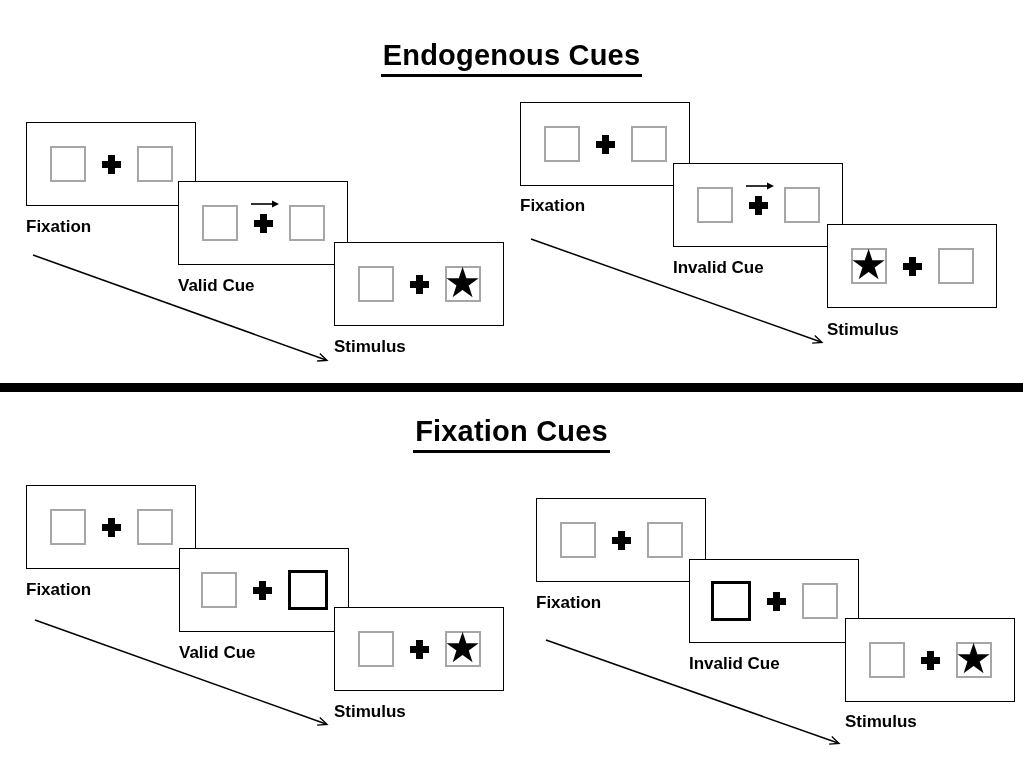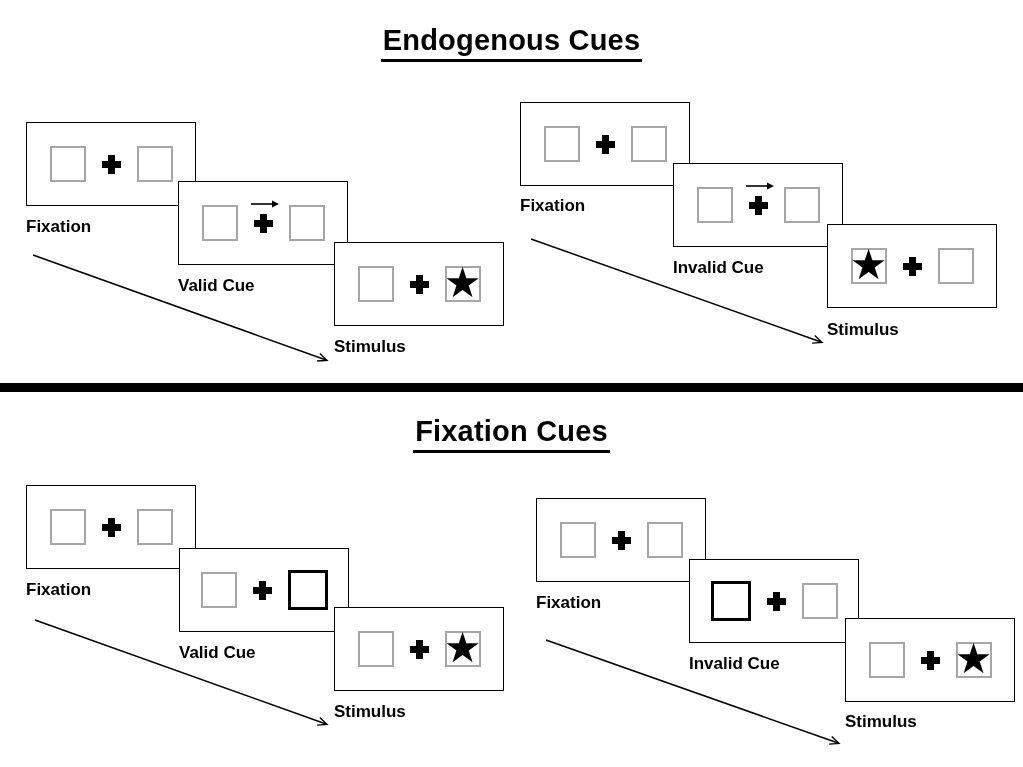--- a/index.html
+++ b/index.html
@@ -66,21 +66,21 @@
     <marker id="ah" markerWidth="12" markerHeight="12" refX="9" refY="5" orient="auto" markerUnits="userSpaceOnUse">
       <path d="M1,1 L10,5 L1,9" fill="none" stroke="#000" stroke-width="1.4"></path>
     </marker>
   </defs>
   <line x1="33" y1="255" x2="326" y2="360" stroke="#000" stroke-width="1.5" marker-end="url(#ah)"></line>
   <line x1="531" y1="239" x2="821" y2="342" stroke="#000" stroke-width="1.5" marker-end="url(#ah)"></line>
   <line x1="35" y1="620" x2="326" y2="724" stroke="#000" stroke-width="1.5" marker-end="url(#ah)"></line>
   <line x1="546" y1="640" x2="838" y2="743" stroke="#000" stroke-width="1.5" marker-end="url(#ah)"></line>
 </svg>
 
-<div class="title-row" style="top:24px;">
+<div class="title-row" style="top:39px;">
   <span class="title">Endogenous Cues</span>
 </div>
 
 <div class="panel z2" style="left:26px;top:122px;">
   <div class="sq"></div>
   <div class="plus-wrap">
       <div class="plus"></div>
     </div>
   <div class="sq"></div>
 </div>

